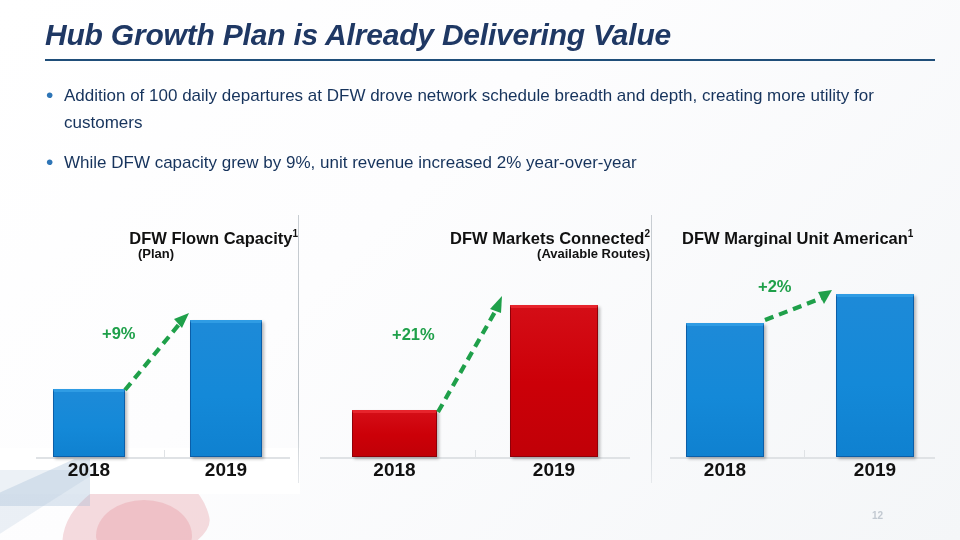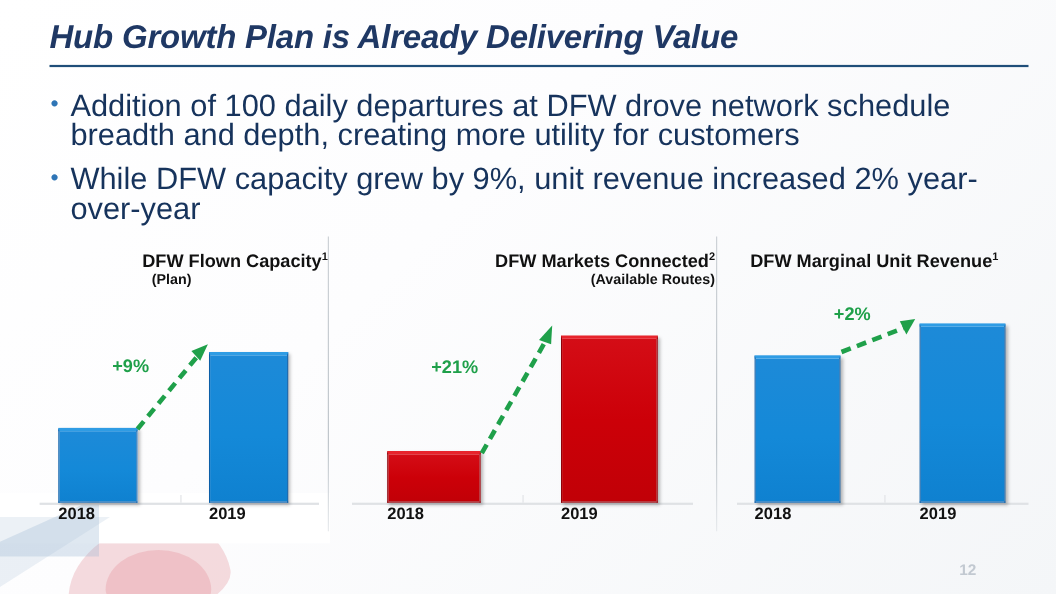--- a/index.html
+++ b/index.html
@@ -99,21 +99,21 @@
   .bullet-dot {
     flex: 0 0 auto;
     width: 18px;
     color: #2e75b6;
     font-size: 21px;
     line-height: 26px;
     text-align: left;
   }
   .bullet-text {
     flex: 1 1 auto;
-    font-size: 28px;
+    font-size: 17px;
     line-height: 27px;
     color: #16335c;
   }
 
   
   .charts {
     position: absolute;
     left: 0;
     top: 212px;
     width: 960px;
@@ -189,22 +189,22 @@
   }
   .bar.red {
     background: linear-gradient(to bottom, #d40d16 0%, #cc0008 50%, #c10007 100%);
     border: 1.5px solid #8f0008;
     border-top: 3px solid #e7242c;
   }
 
   .bar-label {
     position: absolute;
     top: 247px;
-    text-align: left;
-    font-size: 15px;
+    text-align: center;
+    font-size: 19px;
     font-weight: bold;
     color: #111111;
   }
 
   .growth-label {
     position: absolute;
     font-size: 16.5px;
     font-weight: bold;
     color: #1fa04a;
     white-space: nowrap;
@@ -228,21 +228,21 @@
     font-style: italic;
     color: #1f3864;
     line-height: 14px;
   }
   .footnotes div { white-space: nowrap; }
 
   .page-num {
     position: absolute;
     left: 872px;
     top: 510px;
-    font-size: 14px;
+    font-size: 10px;
     font-weight: bold;
     color: #c2c9d1;
   }
 </style>
 </head>
 <body>
 
 <div id="slide">
 
   <div class="deco deco-red-blob"></div>
@@ -315,21 +315,21 @@
 
         <div class="growth-label" style="left:92px; top:113px;">+21%</div>
 
         <div class="bar-label" style="left:52px; width:85px;">2018</div>
         <div class="bar-label" style="left:210px; width:88px;">2019</div>
       </div>
     </div>
 
     <div class="panel p3">
       <div class="chart-title" style="padding:0 30px; width:auto;">
-        <span>DFW Marginal Unit Revenue</span><sup>1</sup>
+        <span>DFW Marginal Unit American</span><sup>1</sup>
       </div>
 
       <div class="plot">
         <div class="baseline" style="left:18px; top:245px; width:265px;"></div>
         <div class="basetick" style="left:152px; top:238px;"></div>
 
         <div class="bar blue" style="left:34px; top:111px; width:78px; height:134px;"></div>
         <div class="bar blue" style="left:184px; top:82px; width:78px; height:163px;"></div>
 
         <svg class="arrow-svg" viewBox="0 0 300 270">

